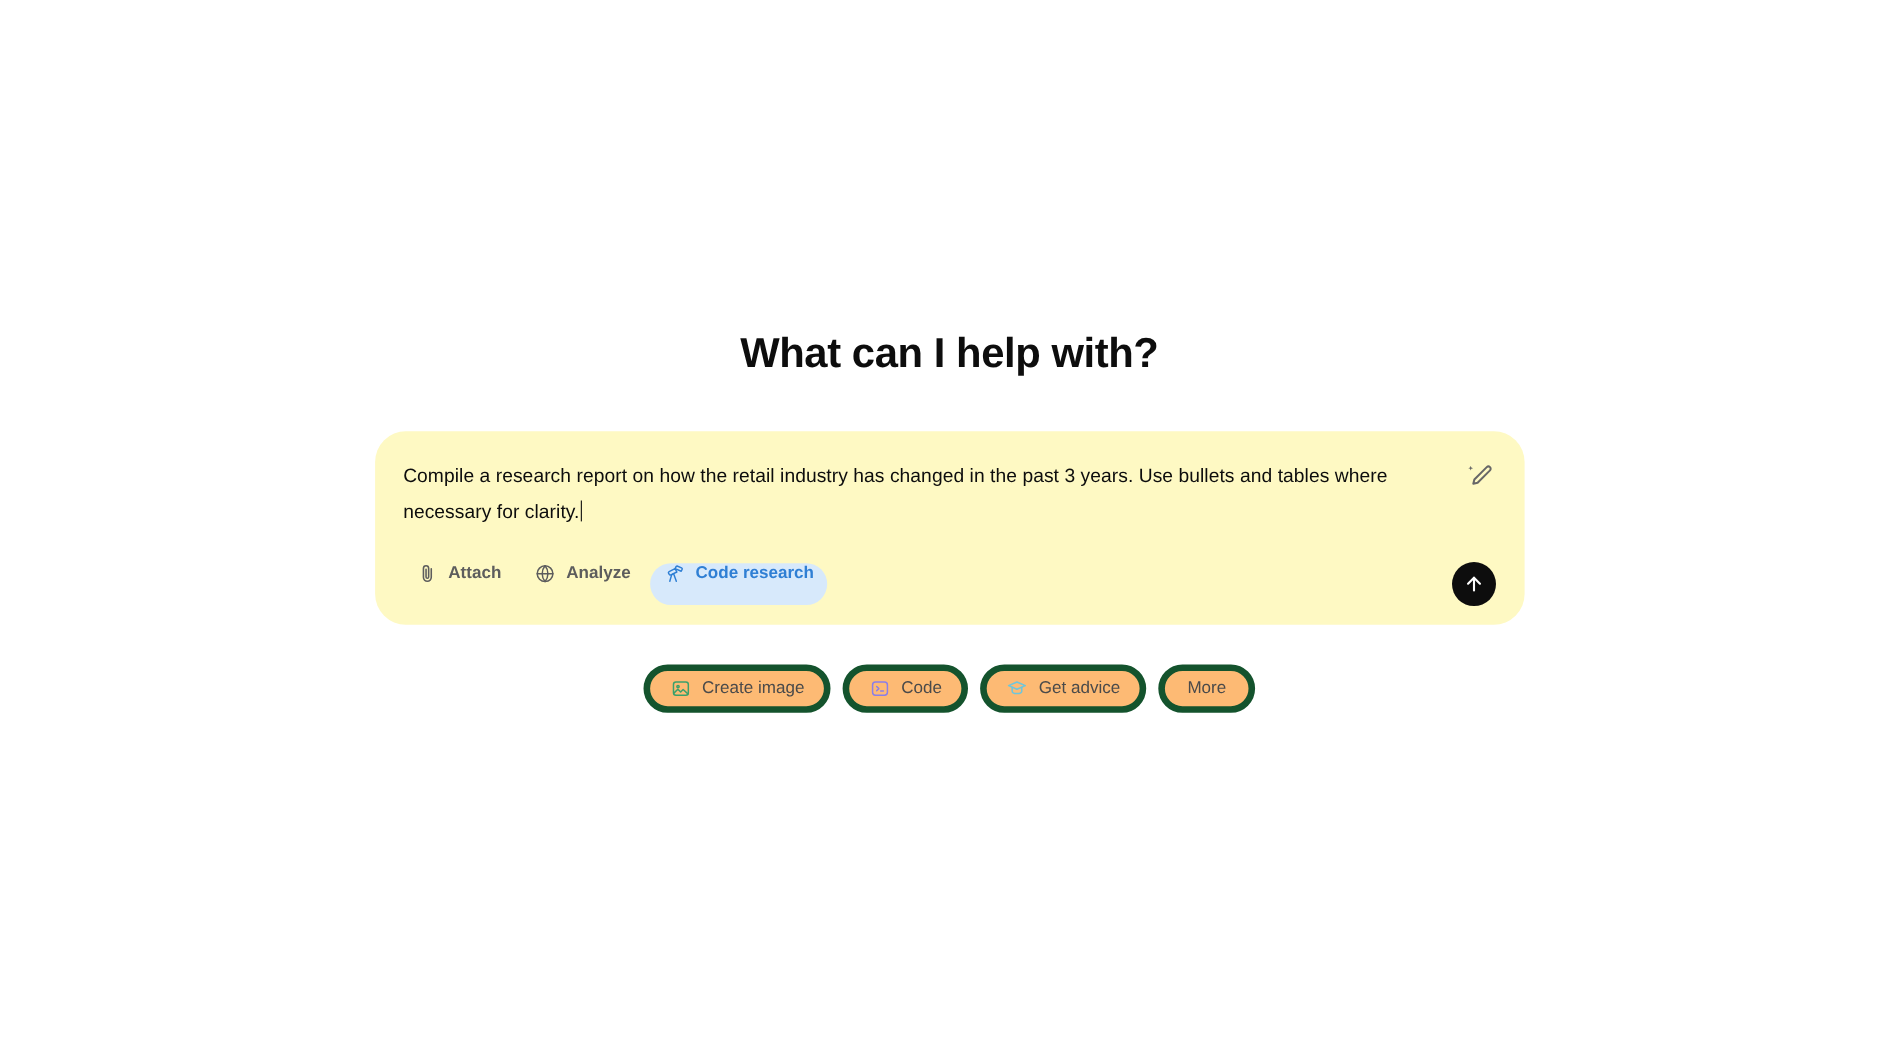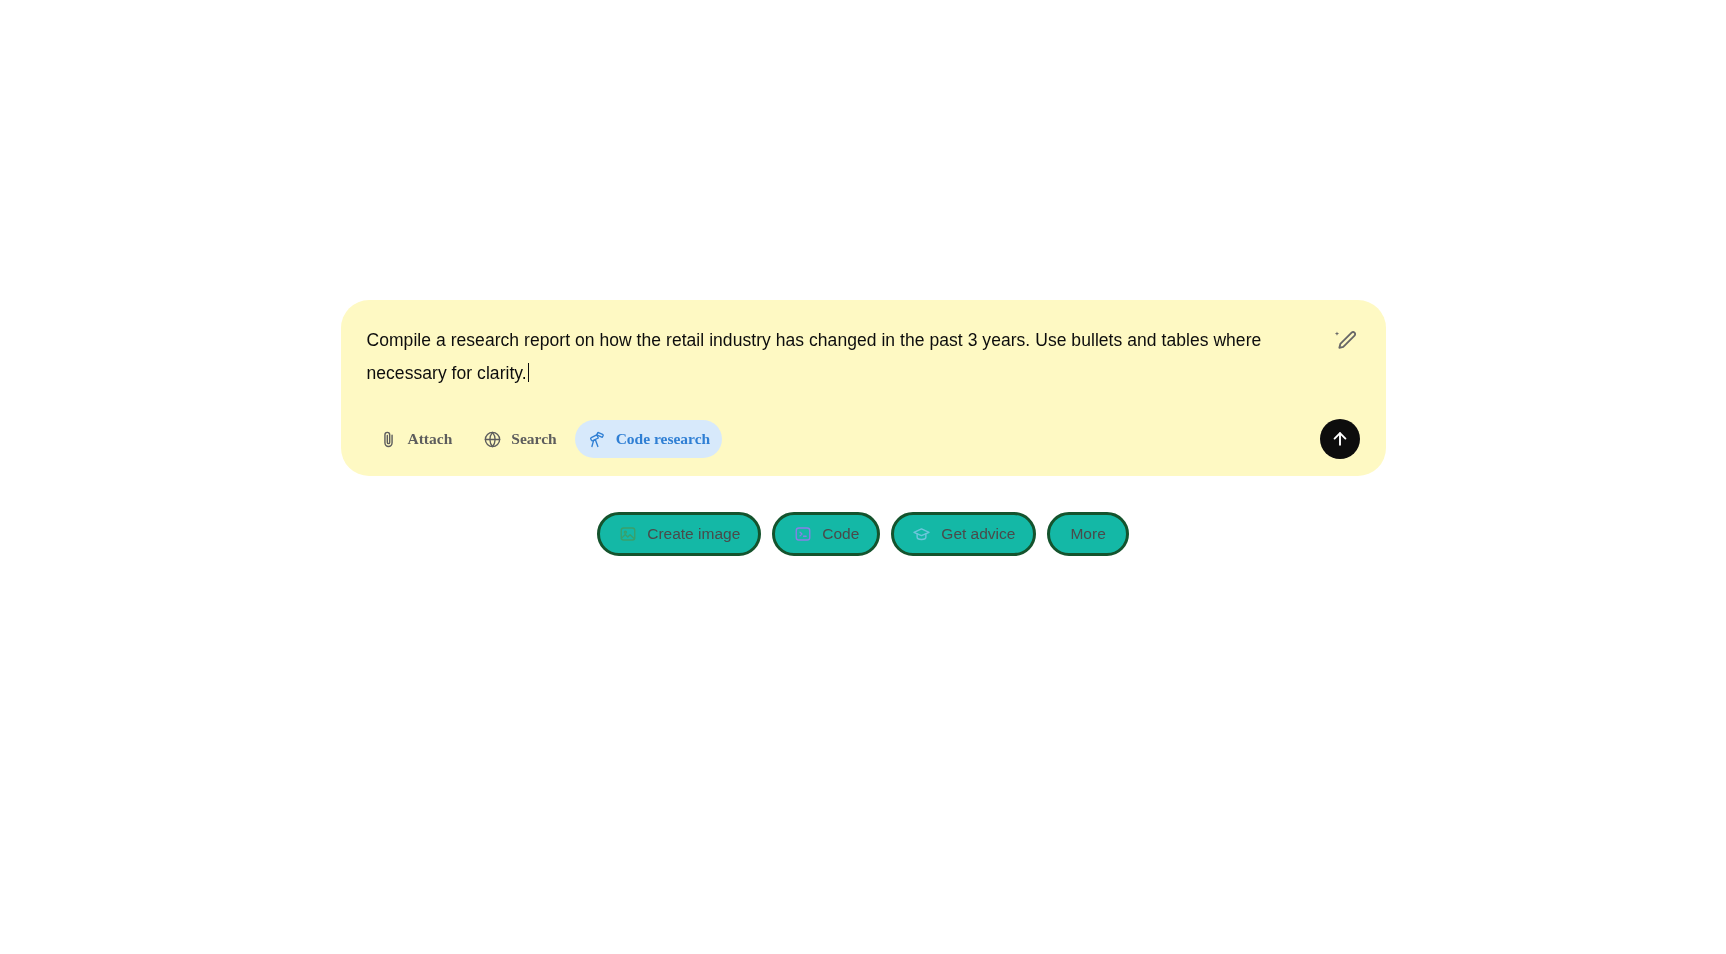--- a/index.html
+++ b/index.html
@@ -97,28 +97,27 @@
     display: flex;
     align-items: center;
     gap: 6px;
     margin-top: 30px;
     position: relative;
     min-height: 38px;
   }
 
   .tool-btn {
     display: inline-flex;
-    align-items: center;
     gap: 9px;
     height: 38px;
     padding: 0 12px;
     border-radius: 19px;
     background: transparent;
     border: none;
-    font-family: Liberation Serif, serif;
+    font-family: Liberation Sans, sans-serif;
     font-size: 15.5px;
     font-weight: 600;
     color: #5d5d5d;
     cursor: pointer;
     white-space: nowrap;
   }
   .tool-btn .ticon {
     display: inline-flex;
     align-items: center;
     justify-content: center;
@@ -159,22 +158,22 @@
     flex-wrap: nowrap;
   }
 
   .chip {
     display: inline-flex;
     align-items: center;
     gap: 10px;
     height: 44px;
     padding: 0 18px;
     border-radius: 22px;
-    background: #14b8a6;
-    border: 3px solid #14532d;
+    background: #fdba74;
+    border: 6px solid #14532d;
     font-family: "Liberation Sans", sans-serif;
     font-size: 15.5px;
     color: #4a4a4a;
     cursor: pointer;
     white-space: nowrap;
   }
 
   .chip .cicon {
     display: inline-flex;
     align-items: center;
@@ -187,20 +186,21 @@
 
   svg { display: block; }
 </style>
 </head>
 <body>
 
 <div class="page">
 
   <div class="center-stack">
 
+    <h1 class="greeting">What can I help with?</h1>
 
     <div class="composer">
 
       <div class="composer-text-row">
         <div class="composer-text"><span>Compile a research report on how the retail industry has changed in the past 3 years. Use bullets and tables where necessary for clarity.</span><span class="caret"></span></div>
 
         <div class="magic-edit-btn">
           <svg width="26" height="26" viewBox="0 0 24 24" fill="none" stroke="currentColor" stroke-width="1.7" stroke-linecap="round" stroke-linejoin="round">
             <path d="M18.1 4.3a1.9 1.9 0 0 1 2.7 2.7L10.4 17.4l-3.6.9.9-3.6z"></path>
             <path d="M4.6 3.2l.55 1.45L6.6 5.2l-1.45.55L4.6 7.2l-.55-1.45L2.6 5.2l1.45-.55z" fill="currentColor" stroke="none"></path>
@@ -220,21 +220,21 @@
         </button>
 
         <button class="tool-btn">
           <span class="ticon">
             <svg width="19" height="19" viewBox="0 0 24 24" fill="none" stroke="currentColor" stroke-width="1.7" stroke-linecap="round" stroke-linejoin="round">
               <circle cx="12" cy="12" r="9"></circle>
               <path d="M3 12h18"></path>
               <path d="M12 3a14 14 0 0 1 0 18a14 14 0 0 1 0-18z"></path>
             </svg>
           </span>
-          <span>Search</span>
+          <span>Analyze</span>
         </button>
 
         <button class="tool-btn active">
           <span class="ticon">
             <svg width="19" height="19" viewBox="0 0 24 24" fill="none" stroke="currentColor" stroke-width="1.7" stroke-linecap="round" stroke-linejoin="round">
               <path d="M14.5 3.2l5.2 2.2a1.3 1.3 0 0 1 .6 1.8l-1 2-7-3 1-2a1.3 1.3 0 0 1 1.2-1z"></path>
               <path d="M12.3 6.2L5.4 9.6a1.3 1.3 0 0 0-.6 1.8l.8 1.6a1.3 1.3 0 0 0 1.8.5l6.9-3.4z"></path>
               <path d="M8.3 13.4L6.2 20.8"></path>
               <path d="M10.6 12.2l3.1 8.6"></path>
               <circle cx="9.4" cy="12.8" r="0.9" fill="currentColor" stroke="none"></circle>

